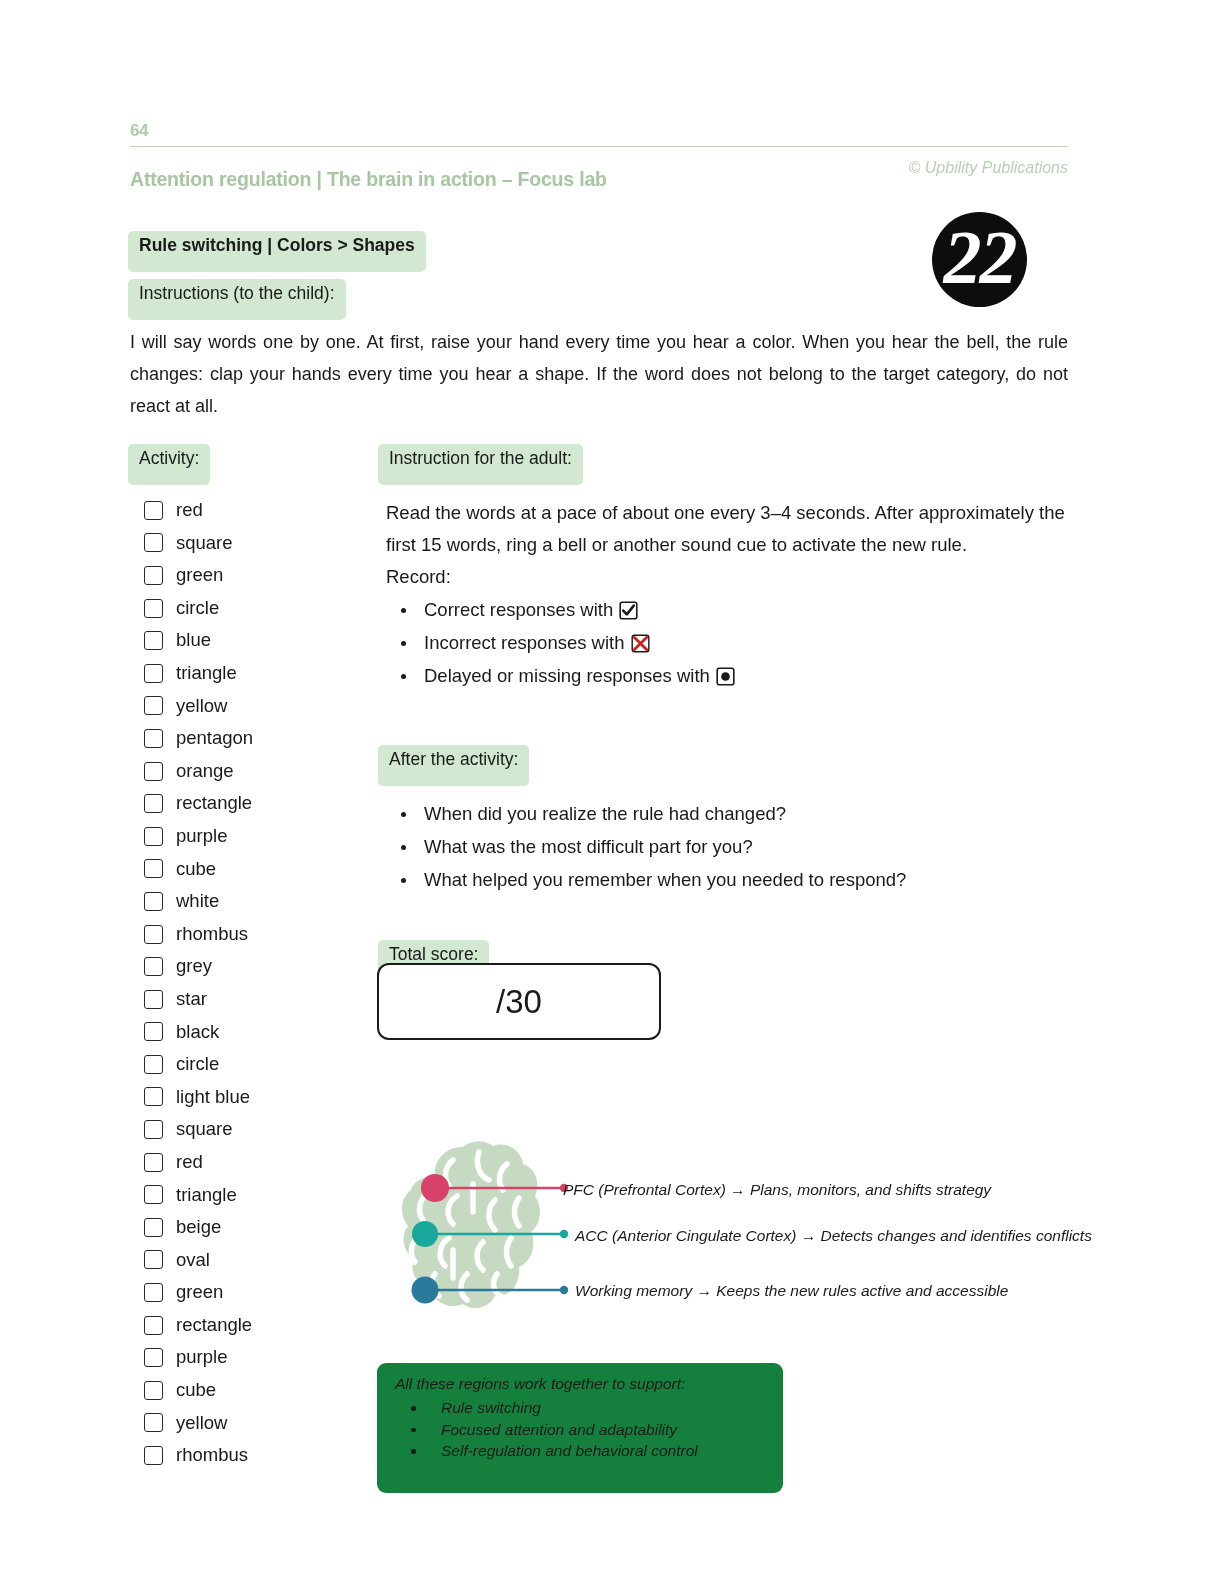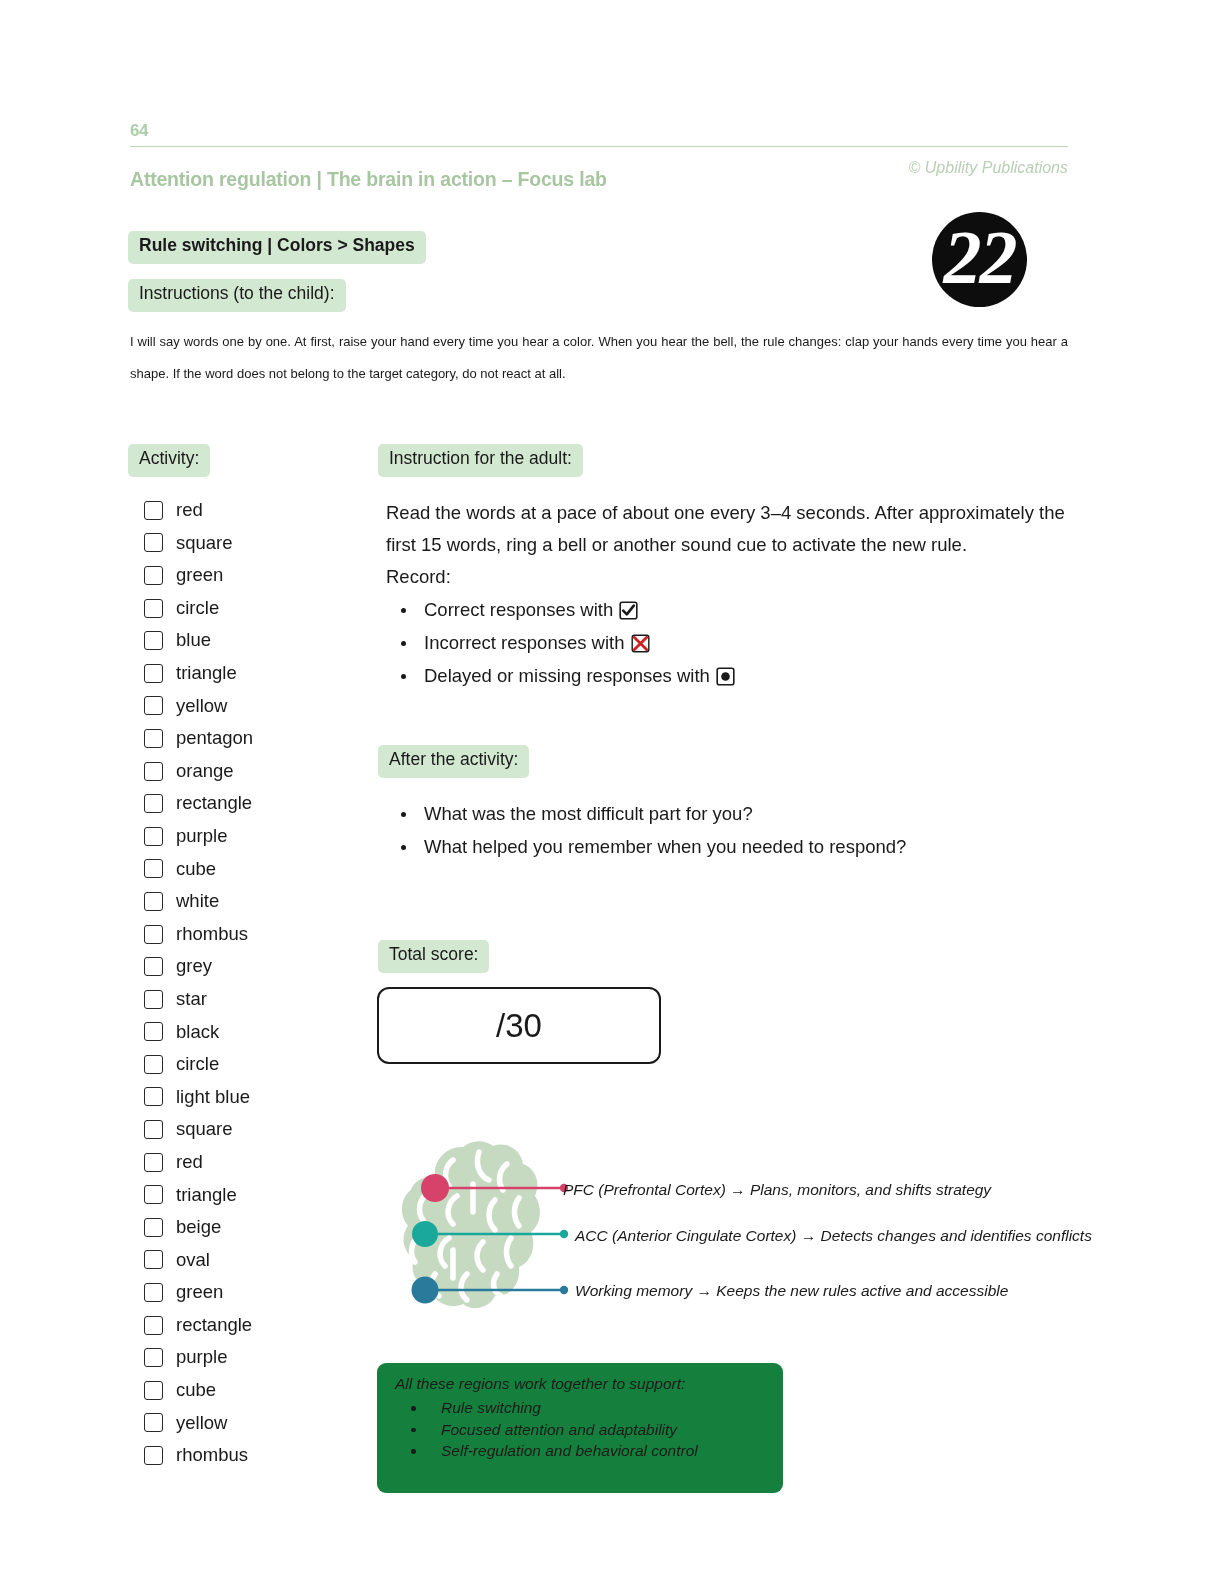--- a/index.html
+++ b/index.html
@@ -59,21 +59,21 @@
     font-style: italic;
     color: #b9cfb4;
     white-space: nowrap;
   }
 
   
   .pill {
     display: inline-block;
     background: #d3e8d1;
     border-radius: 5px;
-    padding: 5px 11px 9px 11px;
+    padding: 5px 11px 17px 11px;
     font-size: 17.5px;
     color: #1a1a1a;
     white-space: nowrap;
     line-height: 1.1;
   }
   .pill.bold {
     font-weight: 700;
   }
 
   #title-pill { position: absolute; left: 128px; top: 231px; }
@@ -109,21 +109,21 @@
     color: #ffffff;
     letter-spacing: -2px;
   }
 
   
   .intro {
     position: absolute;
     left: 130px;
     top: 326px;
     width: 938px;
-    font-size: 13px;
+    font-size: 18px;
     line-height: 32px;
     text-align: justify;
     color: #1a1a1a;
   }
 
   
   .activity-list {
     position: absolute;
     left: 144px;
     top: 494px;
@@ -198,21 +198,21 @@
     position: absolute;
     left: 386px;
     top: 797px;
     width: 682px;
   }
 
   
   .score-box {
     position: absolute;
     left: 377px;
-    top: 987px;
+    top: 963px;
     width: 280px;
     height: 73px;
     border: 2px solid #1a1a1a;
     border-radius: 12px;
     background: #ffffff;
     display: flex;
     align-items: center;
     justify-content: center;
   }
   .score-text {
@@ -448,20 +448,21 @@
             </svg></span></li>
         <li><span>Delayed or missing responses with</span><span class="mark-icon"><svg width="19" height="19" viewBox="0 0 19 19">
               <rect x="1.2" y="1.2" width="16.6" height="16.6" rx="2" fill="#fff" stroke="#1a1a1a" stroke-width="1.6"></rect>
               <circle cx="9.5" cy="9.5" r="4.3" fill="#1a1a1a"></circle>
             </svg></span></li>
       </ul>
   </div>
 
   <div id="after-pill" class="pill">After the activity:</div>
   <ul class="bullets after-bullets" id="after-list">
+      <li>When did you realize the rule had changed?</li>
       <li>What was the most difficult part for you?</li>
       <li>What helped you remember when you needed to respond?</li>
     </ul>
 
   <div id="score-pill" class="pill">Total score:</div>
   <div class="score-box">
     <span class="score-text">/30</span>
   </div>
 
   <div class="brain-diagram">

